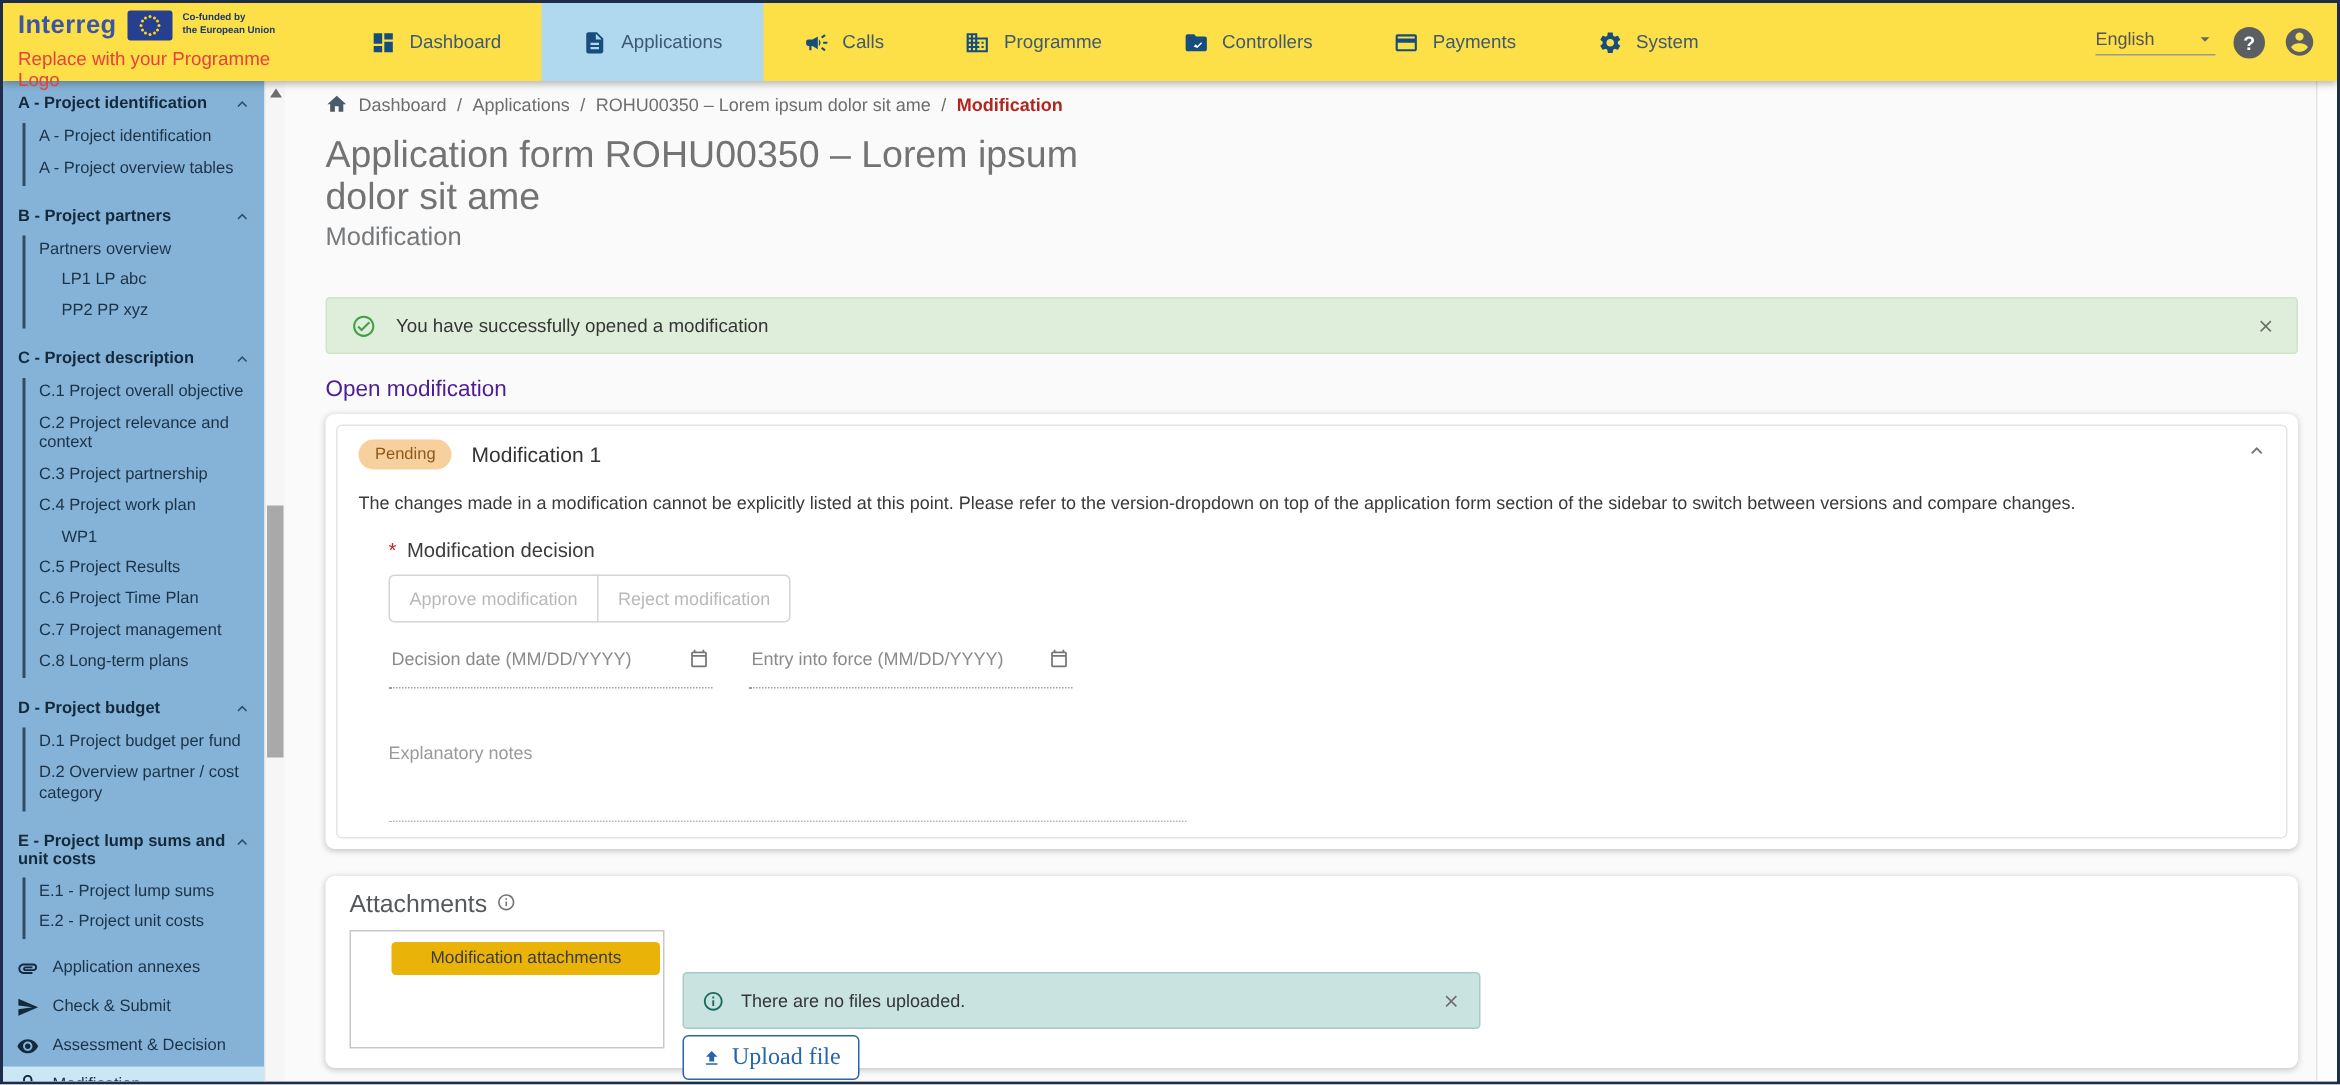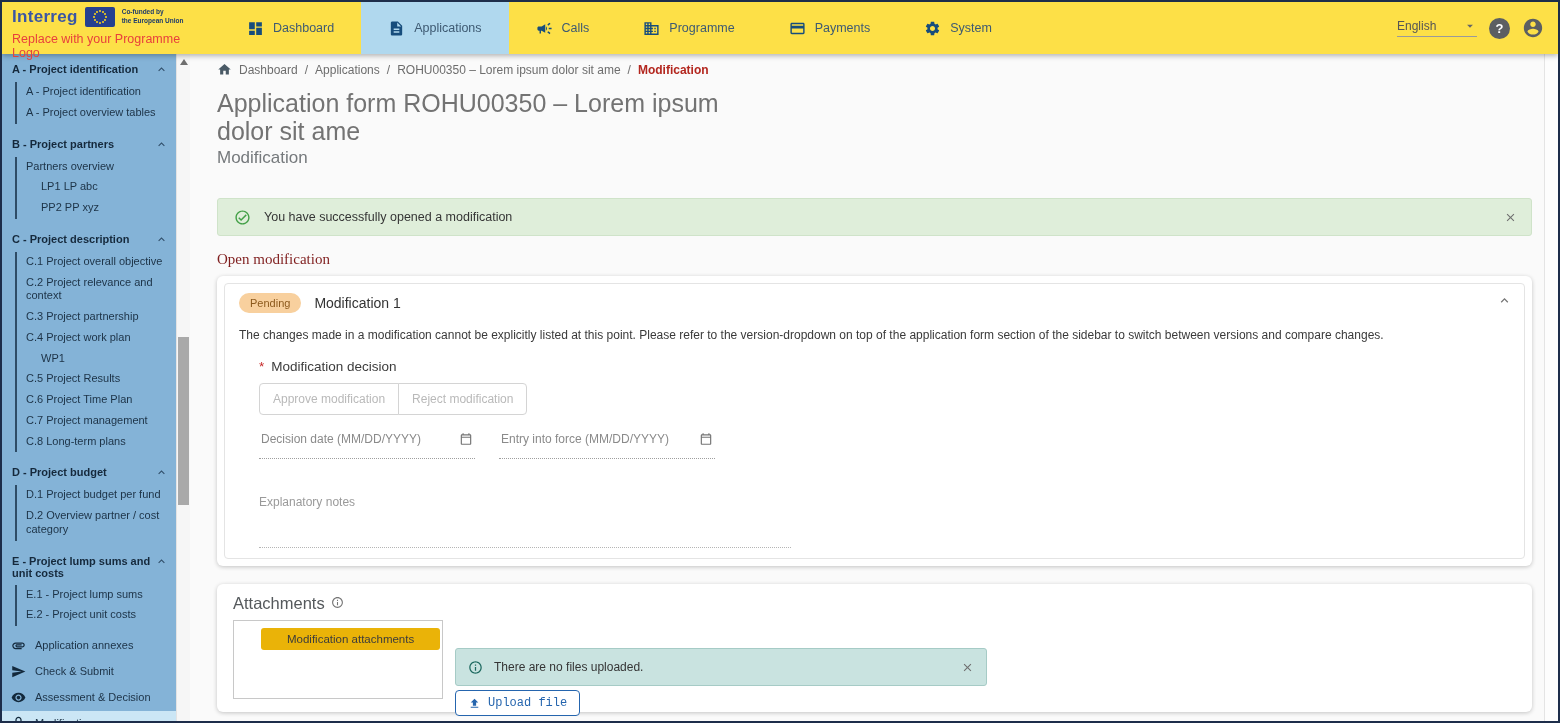--- a/index.html
+++ b/index.html
@@ -55,21 +55,21 @@
   .crumb-current{color:#b3261e;font-weight:bold;}
   .page-title{font-size:25px;font-weight:400;color:#737373;max-width:558px;line-height:1.1;margin:13px 0 0 0;}
   .subtitle{font-size:17px;color:#75797c;margin-top:3px;}
 
   .alert-success{margin-top:30px;background:#dfeeda;border:1px solid #cfe3c9;border-radius:3px;height:36px;display:flex;align-items:center;gap:13px;padding:0 14px 0 16px;}
   .alert-success .chk svg{width:17px;height:17px;fill:#43a047;display:block;}
   .alert-text{font-size:12.5px;color:#353535;flex:1;}
   .close-x{cursor:pointer;display:flex;}
   .close-x svg{width:13px;height:13px;fill:#6f6f6f;}
 
-  .section-heading{font-size:15px;color:#7f1d1d;margin:15px 0 8px 0;font-family:Liberation Serif, serif;}
+  .section-heading{font-size:15px;color:#4c1d95;margin:15px 0 8px 0;}
 
   .card{background:#fff;border-radius:6px;box-shadow:0 1px 4px rgba(0,0,0,.22);}
   .card.open-mod{padding:7px;height:290px;box-sizing:border-box;}
   .inner-panel{border:1px solid #e4e4e4;border-radius:4px;height:100%;box-sizing:border-box;padding:9px 14px;position:relative;}
   .badge-row{display:flex;align-items:center;gap:13px;}
   .badge{background:#f8d09e;color:#8d5a1d;font-size:11px;padding:4px 11px;border-radius:12px;}
   .mod-title{font-size:14px;color:#333;}
   .panel-chevron{position:absolute;top:9px;right:12px;cursor:pointer;}
   .panel-chevron svg{width:15px;height:15px;fill:#757575;}
   .mod-desc{font-size:12px;color:#3a3a3a;margin-top:15px;}
@@ -90,21 +90,21 @@
   .card.attachments{margin-top:18px;padding:10px 16px 14px 16px;height:128px;box-sizing:border-box;}
   .attach-heading{font-size:16.5px;color:#55595c;display:flex;align-items:flex-start;gap:6px;}
   .attach-heading .info svg{width:13px;height:13px;fill:#757575;}
   .attach-body{display:flex;margin-top:7px;gap:12px;align-items:flex-start;}
   .tabbox{width:210px;height:79px;border:1px solid #c8c8c8;background:#fff;box-sizing:border-box;padding:7px 0 0 27px;}
   .tab-chip{background:#eab308;color:#3c3c3c;font-size:11.5px;padding:5px 26px;border-radius:3px;display:inline-block;cursor:pointer;}
   .attach-right{flex:1;max-width:532px;}
   .alert-info{background:#c9e3e0;border:1px solid #a6cbc6;border-radius:3px;height:36px;display:flex;align-items:center;gap:11px;padding:0 12px;margin-top:28px;}
   .alert-info .info svg{width:15px;height:15px;fill:#1e6a60;display:block;}
   .alert-info .alert-text{font-size:12px;}
-  .upload-btn{margin-top:4px;display:inline-flex;align-items:center;gap:7px;border:1px solid #2565ae;color:#2565ae;background:#fff;border-radius:4px;font-size:12px;padding:5px 12px;cursor:pointer;font-family:Liberation Mono, monospace;}
+  .upload-btn{margin-top:4px;display:inline-flex;align-items:center;gap:7px;border:1px solid #2565ae;color:#2565ae;background:#fff;border-radius:4px;font-size:16px;padding:5px 12px;cursor:pointer;font-family:Liberation Serif, serif;}
   .upload-btn svg{width:13px;height:13px;fill:#2565ae;}
 
   
   .main-scroll{width:14px;min-width:14px;background:#fdfdfd;border-left:1px solid #e4e4e4;box-sizing:border-box;}
 </style>
 </head>
 <body>
 
 <div class="app">
 
@@ -140,20 +140,27 @@
         <svg viewBox="0 0 24 24">
             <path d="M18 11v2h4v-2h-4zm-2 6.61c.96.71 2.21 1.65 3.2 2.39.4-.53.8-1.07 1.2-1.6-.99-.74-2.24-1.68-3.2-2.4-.4.54-.8 1.08-1.2 1.61zM20.4 5.6c-.4-.53-.8-1.07-1.2-1.6-.99.74-2.24 1.68-3.2 2.4.4.53.8 1.07 1.2 1.6.96-.72 2.21-1.65 3.2-2.4zM4 9c-1.1 0-2 .9-2 2v2c0 1.1.9 2 2 2h1v4h2v-4h1l5 3V6L8 9H4zm11.5 3c0-1.33-.58-2.53-1.5-3.35v6.69c.92-.81 1.5-2.01 1.5-3.34z"></path>
           </svg>
         <span>Calls</span>
       </div>
       <div class="nav-item">
         <svg viewBox="0 0 24 24">
             <path d="M12 7V3H2v18h20V7H12zM6 19H4v-2h2v2zm0-4H4v-2h2v2zm0-4H4V9h2v2zm0-4H4V5h2v2zm4 12H8v-2h2v2zm0-4H8v-2h2v2zm0-4H8V9h2v2zm0-4H8V5h2v2zm10 12h-8v-2h2v-2h-2v-2h2v-2h-2V9h8v10zm-2-8h-2v2h2v-2zm0 4h-2v2h2v-2z"></path>
           </svg>
         <span>Programme</span>
+      </div>
+      <div class="nav-item">
+        <svg viewBox="0 0 24 24">
+            <path d="M10 4H4c-1.1 0-2 .9-2 2v12c0 1.1.9 2 2 2h16c1.1 0 2-.9 2-2V8c0-1.1-.9-2-2-2h-8l-2-2z"></path>
+            <path d="M9.5 15.5l2-2 1.5 1.5 3.5-3.5 1 1-4.5 4.5z" fill="#fff"></path>
+          </svg>
+        <span>Controllers</span>
       </div>
       <div class="nav-item">
         <svg viewBox="0 0 24 24">
             <path d="M20 4H4c-1.11 0-1.99.89-1.99 2L2 18c0 1.11.89 2 2 2h16c1.11 0 2-.89 2-2V6c0-1.11-.89-2-2-2zm0 14H4v-6h16v6zm0-10H4V6h16v2z"></path>
           </svg>
         <span>Payments</span>
       </div>
       <div class="nav-item">
         <svg viewBox="0 0 24 24">
             <path d="M19.14 12.94c.04-.3.06-.61.06-.94 0-.32-.02-.64-.07-.94l2.03-1.58c.18-.14.23-.41.12-.61l-1.92-3.32c-.12-.22-.37-.29-.59-.22l-2.39.96c-.5-.38-1.03-.7-1.62-.94l-.36-2.54c-.04-.24-.24-.41-.48-.41h-3.84c-.24 0-.43.17-.47.41l-.36 2.54c-.59.24-1.13.57-1.62.94l-2.39-.96c-.22-.08-.47 0-.59.22L2.74 8.87c-.12.21-.08.47.12.61l2.03 1.58c-.05.3-.09.63-.09.94s.02.64.07.94l-2.03 1.58c-.18.14-.23.41-.12.61l1.92 3.32c.12.22.37.29.59.22l2.39-.96c.5.38 1.03.7 1.62.94l.36 2.54c.05.24.24.41.48.41h3.84c.24 0 .44-.17.47-.41l.36-2.54c.59-.24 1.13-.56 1.62-.94l2.39.96c.22.08.47 0 .59-.22l1.92-3.32c.12-.22.07-.47-.12-.61l-2.01-1.58zM12 15.6c-1.98 0-3.6-1.62-3.6-3.6s1.62-3.6 3.6-3.6 3.6 1.62 3.6 3.6-1.62 3.6-3.6 3.6z"></path>

